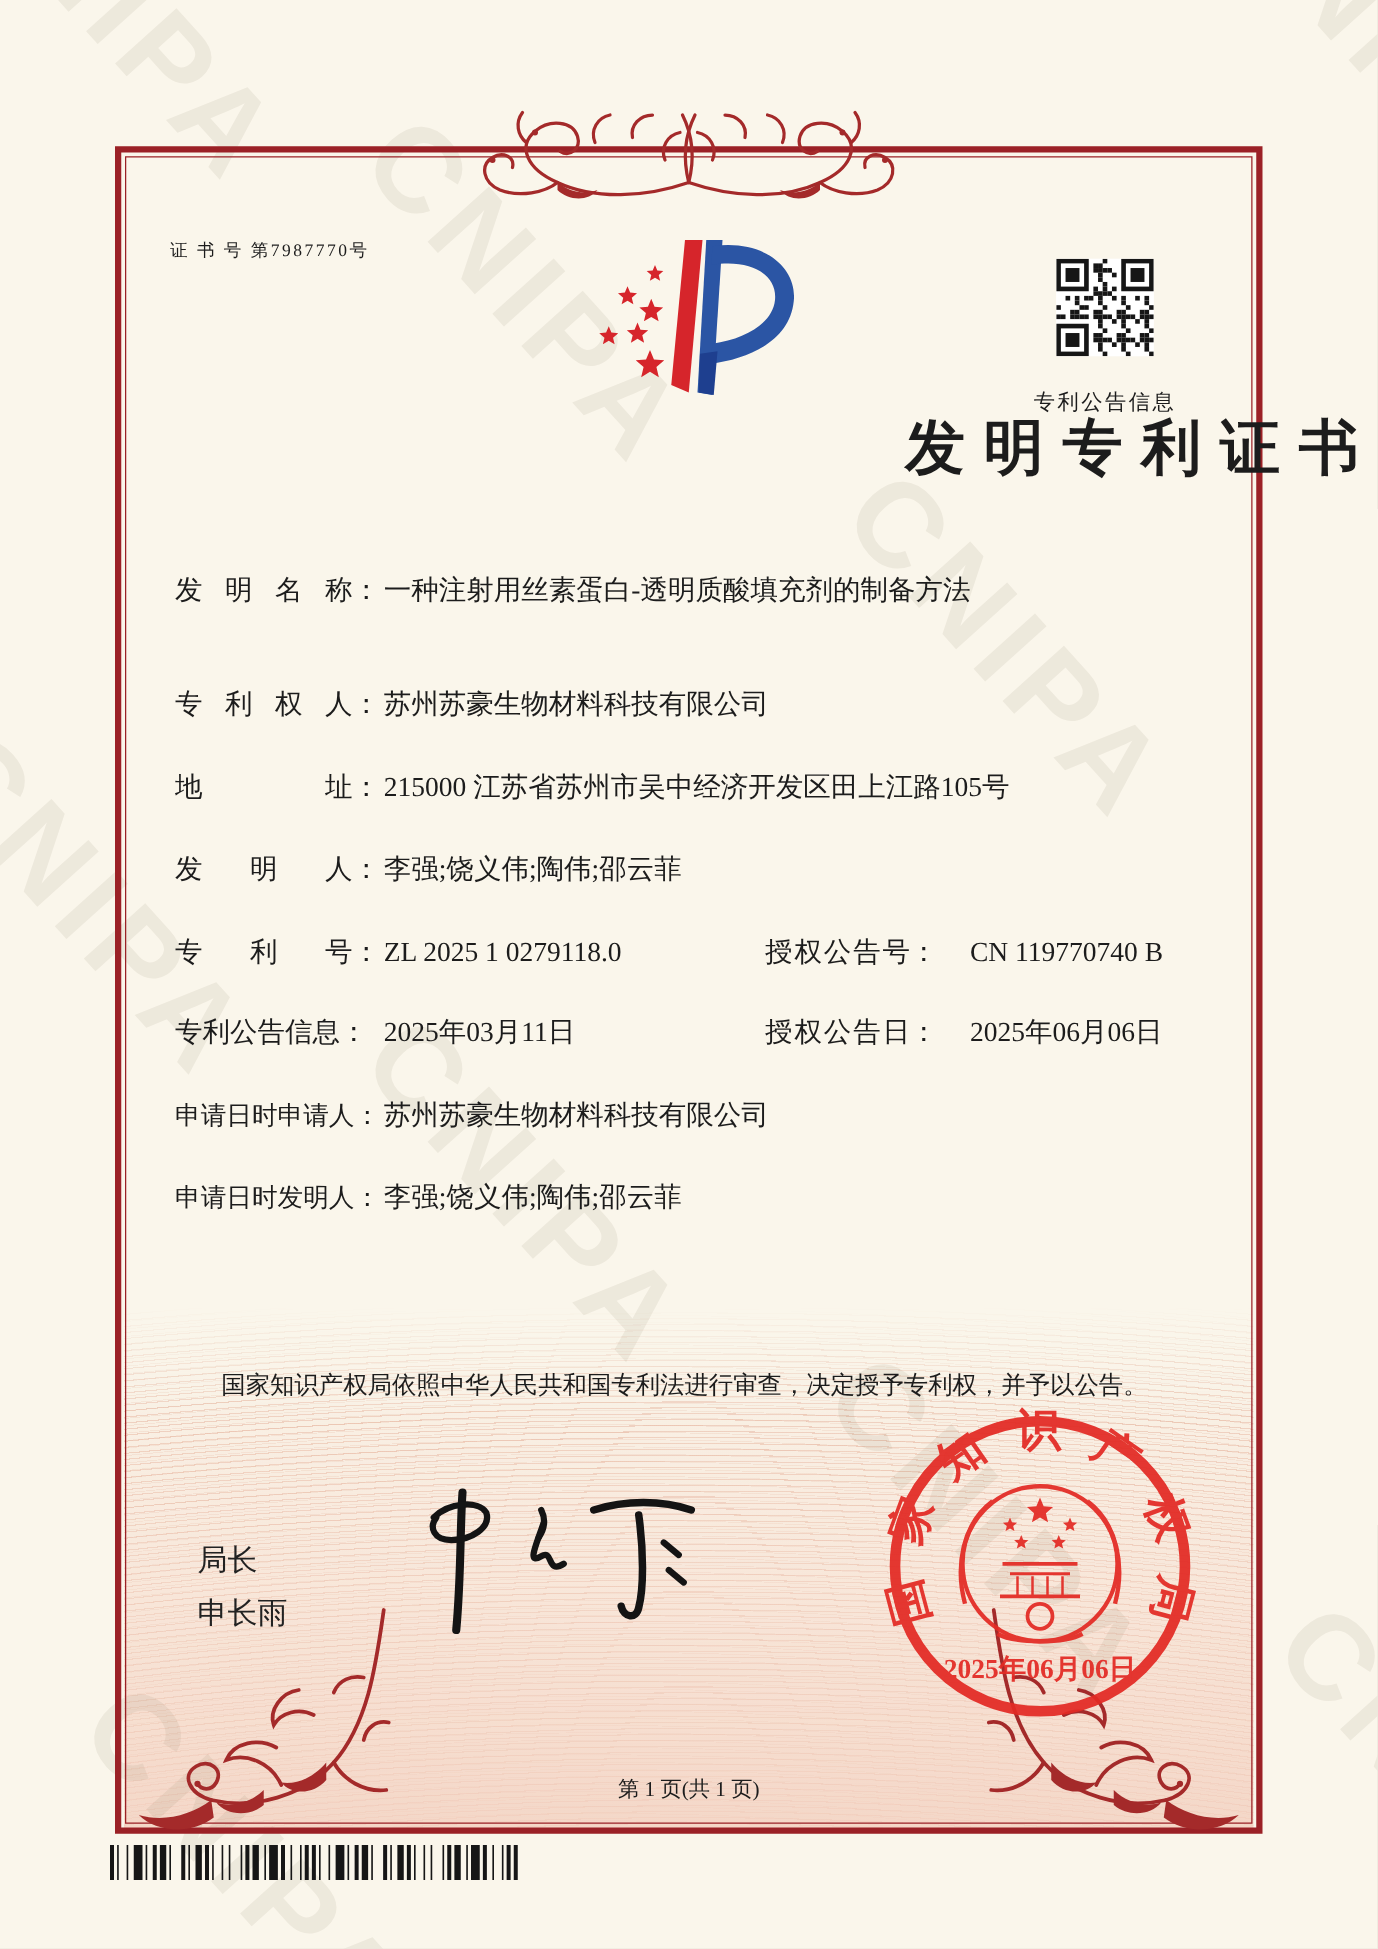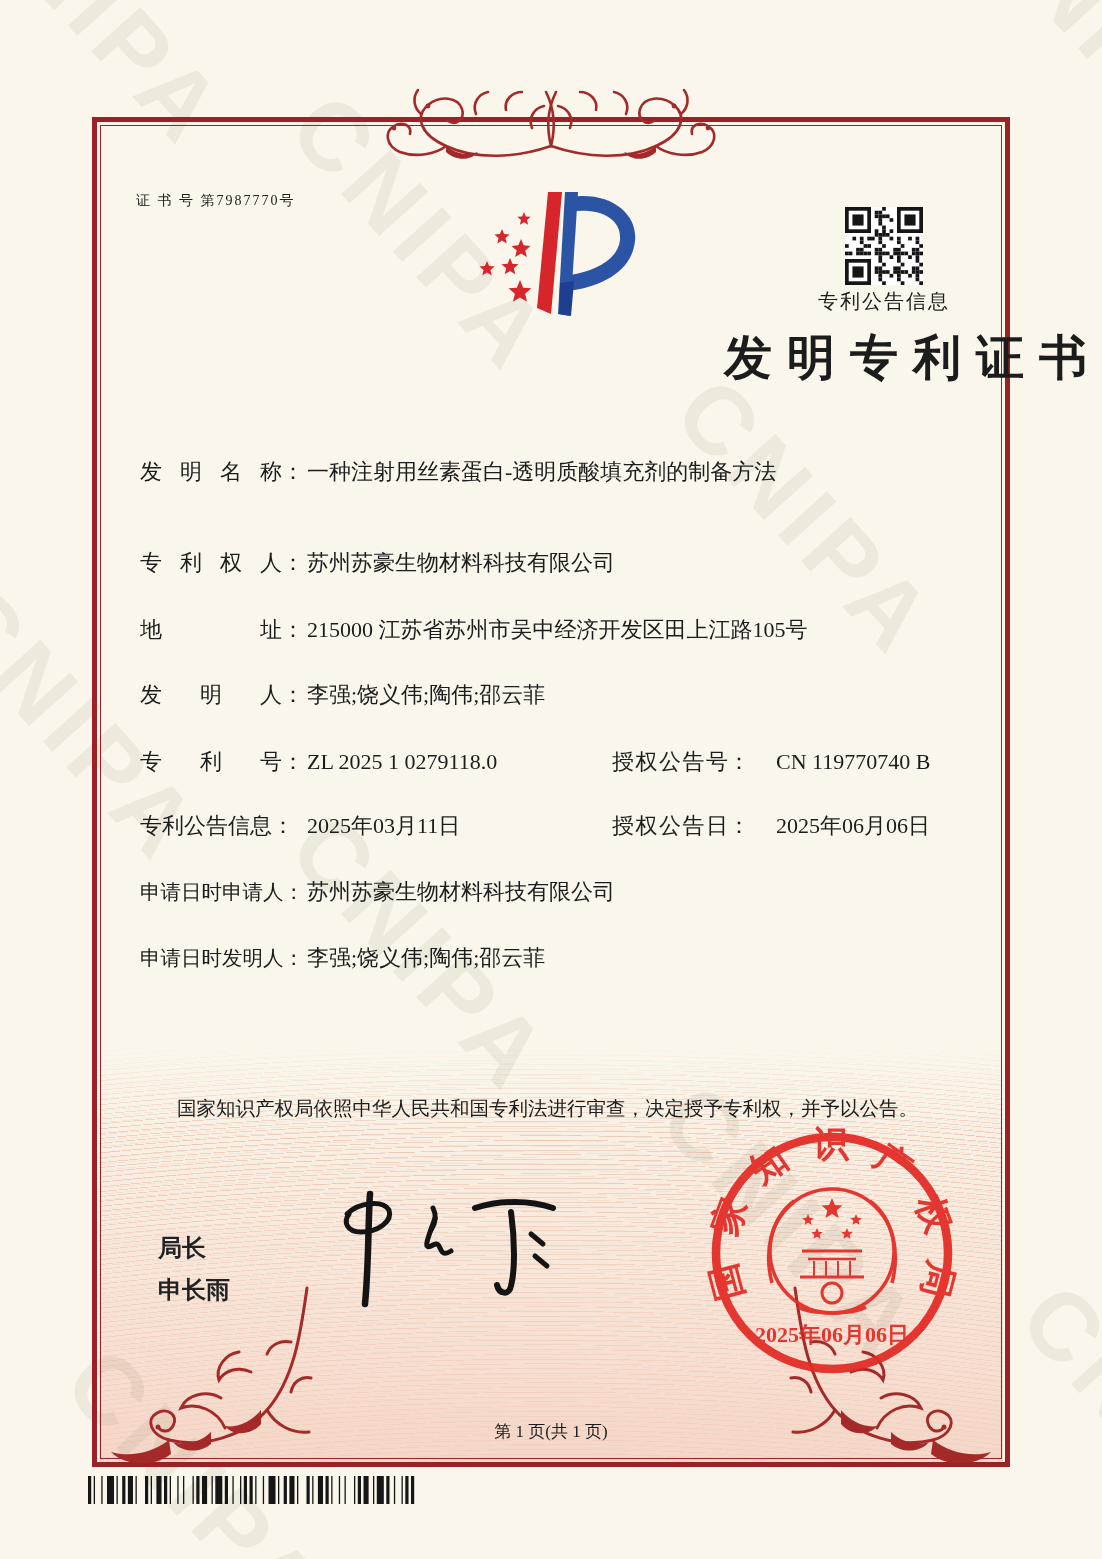--- a/index.html
+++ b/index.html
@@ -33,41 +33,41 @@
   .frame-inner{
     position:absolute; left:3px; top:3px; right:3px; bottom:3px;
     border:1.5px solid #9B2126;
   }
   .ornament{position:absolute; z-index:4; pointer-events:none;}
   
   .certno{position:absolute; left:136px; top:192px; font-size:14px; letter-spacing:2px; z-index:5;}
   .logo{position:absolute; left:470px; top:183px; z-index:5;}
   .qr-block{position:absolute; left:818px; top:198px; width:132px; z-index:5; text-align:center;}
   .qr-block svg{display:block; margin:9px auto 0; background:#fff;}
-  .qr-label{margin-top:3px; font-size:20px; letter-spacing:2px;}
+  .qr-label{margin-top:25px; font-size:17px; letter-spacing:2px;}
   .title{
     position:absolute; left:0; right:0; top:326px; text-align:right;
     font-size:48px; font-weight:700; letter-spacing:15px; text-indent:15px; z-index:5;
   }
   
   .row{position:absolute; left:140px; width:840px; font-size:22px; white-space:nowrap; z-index:5;}
   .flabel{display:inline-block; width:164px; vertical-align:baseline;}
   .jlabel{display:inline-flex; justify-content:space-between; width:164px;}
   .jlabel.narrow{width:138px;}
   .flabel.small{font-size:20.5px;}
   .fvalue{margin-left:3px;font-family:Liberation Serif, serif;}
   .col2{position:absolute; left:472px; top:0; white-space:nowrap;}
   .col2 .fvalue{margin-left:26px;}
   
   .legal{position:absolute; left:137px; top:1056px; width:842px; font-size:19.5px; line-height:36px; z-index:5;}
   .legal .l1{text-indent:40px;margin-top:35px;}
   
   .sig-title,.sig-name{
     position:absolute; left:158px; z-index:5;
-    font-family:"Liberation Sans","DejaVu Sans",sans-serif; font-weight:700; font-size:24px; color:#222;
+    font-family:"Liberation Sans","DejaVu Sans",sans-serif; font-weight:400; font-size:24px; color:#222;
   }
   .sig-title{top:1232px;} .sig-name{top:1274px;}
   .sig-hand{position:absolute; left:315px; top:1186px; z-index:6;}
   
   .seal{position:absolute; left:702px; top:1123px; z-index:7; opacity:.93;}
   
   .pageinfo{position:absolute; left:0; right:0; top:1420px; text-align:center; font-size:17px; z-index:5;}
   .barcode{position:absolute; left:88px; top:1476px; z-index:6;}
   .barcode rect{fill:#161616;}
 </style>

